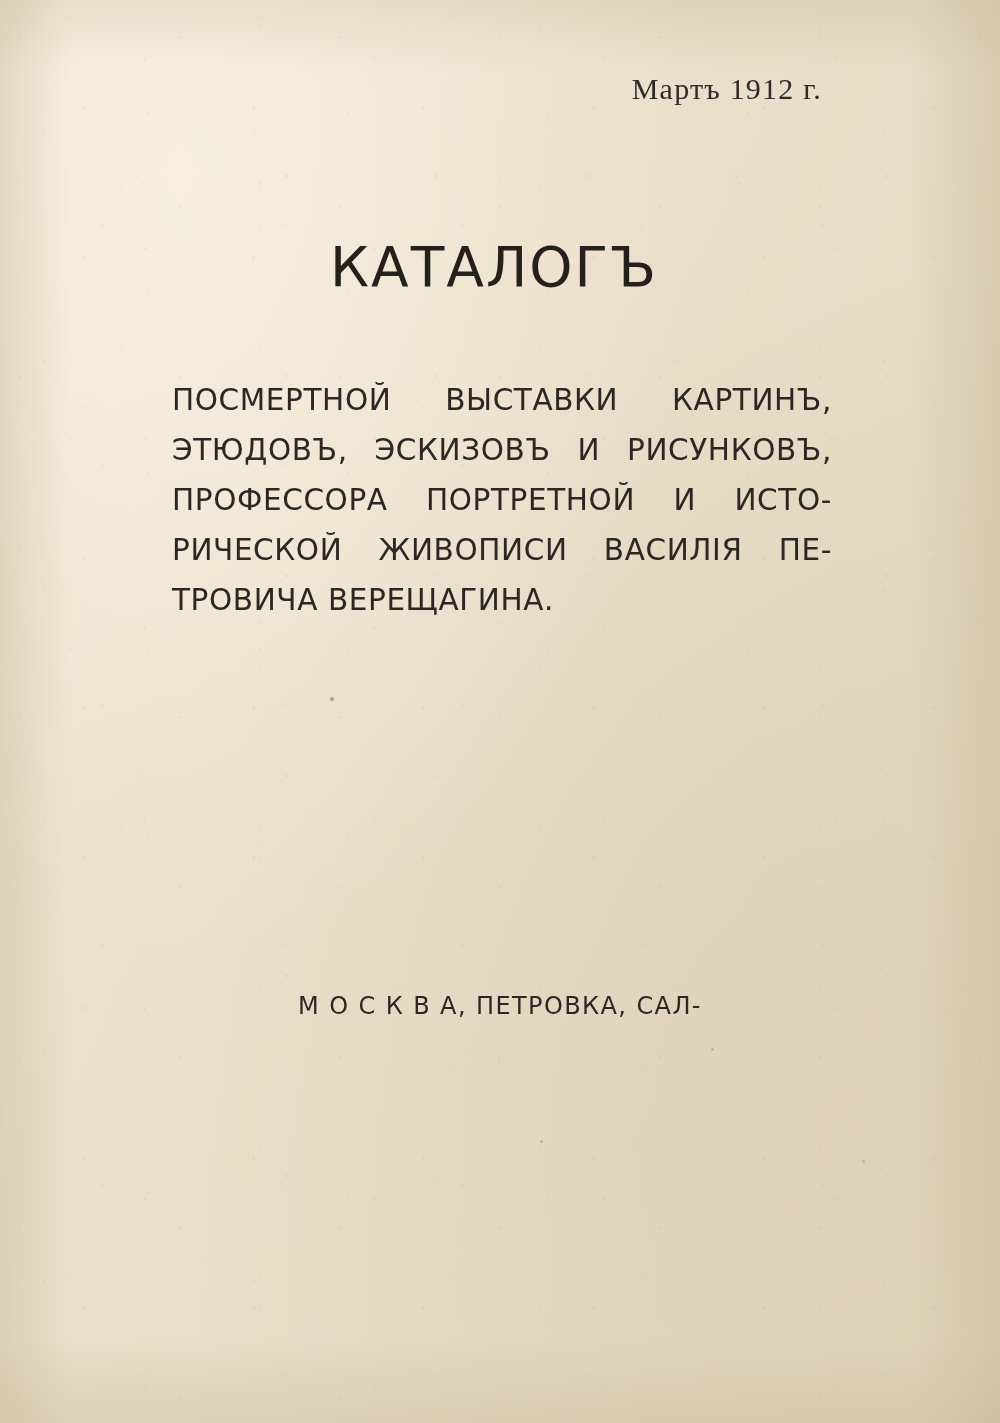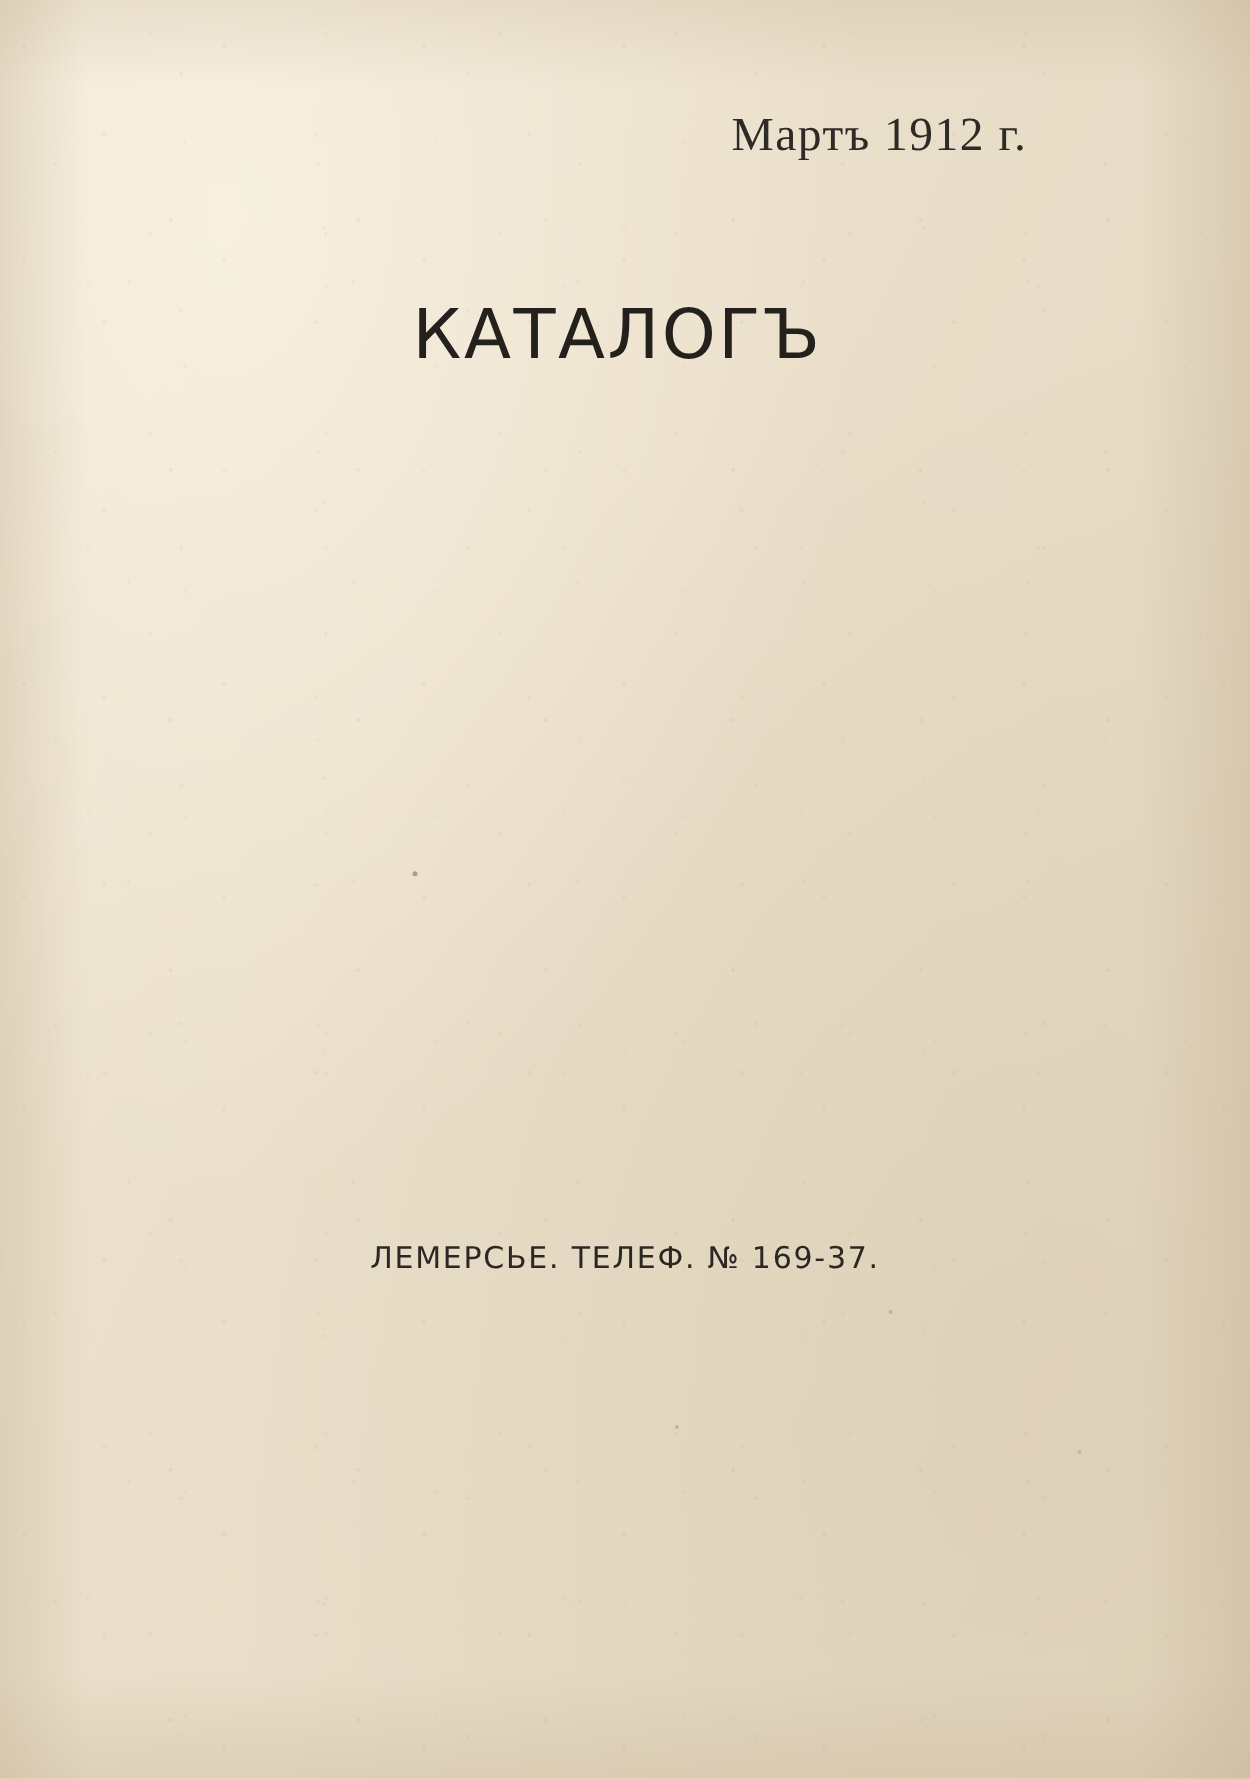--- a/index.html
+++ b/index.html
@@ -59,23 +59,23 @@
 
   .content {
     position: relative;
     z-index: 3;
     width: 100%;
     height: 100%;
   }
 
   .date-line {
     position: absolute;
-    top: 86px;
+    top: 72px;
     right: 178px;
-    font-size: 38px;
+    font-size: 30px;
     letter-spacing: 1.2px;
     color: #2e2b26;
     white-space: nowrap;
   }
 
   .main-title {
     position: absolute;
     top: 235px;
     left: 0;
     width: 1000px;
@@ -140,19 +140,26 @@
   <div class="speck" style="top:1140px;left:540px;width:3px;height:3px;opacity:.6;"></div>
   <div class="speck" style="top:1160px;left:862px;width:3px;height:3px;opacity:.5;"></div>
   <div class="speck" style="top:1048px;left:711px;width:3px;height:3px;opacity:.55;"></div>
 
   <div class="content">
 
     <div class="date-line">Мартъ 1912 г.</div>
 
     <div class="main-title">КАТАЛОГЪ</div>
 
+    <div class="subtitle">
+      <span class="ln just">ПОСМЕРТНОЙ ВЫСТАВКИ КАРТИНЪ,</span>
+      <span class="ln just">ЭТЮДОВЪ, ЭСКИЗОВЪ И РИСУНКОВЪ,</span>
+      <span class="ln just">ПРОФЕССОРА ПОРТРЕТНОЙ И ИСТО-</span>
+      <span class="ln just">РИЧЕСКОЙ ЖИВОПИСИ ВАСИЛІЯ ПЕ-</span>
+      <span class="ln">ТРОВИЧА ВЕРЕЩАГИНА.</span>
+    </div>
 
     <div class="imprint">
-      <span class="ln">ЛЕМЕРСЬЕ.  ТЕЛЕФ.  № 169-37.</span>
+      <span class="ln">М О С К В А,  ПЕТРОВКА,  САЛ-</span>
     </div>
 
   </div>
 </div>
 
 </body></html>

